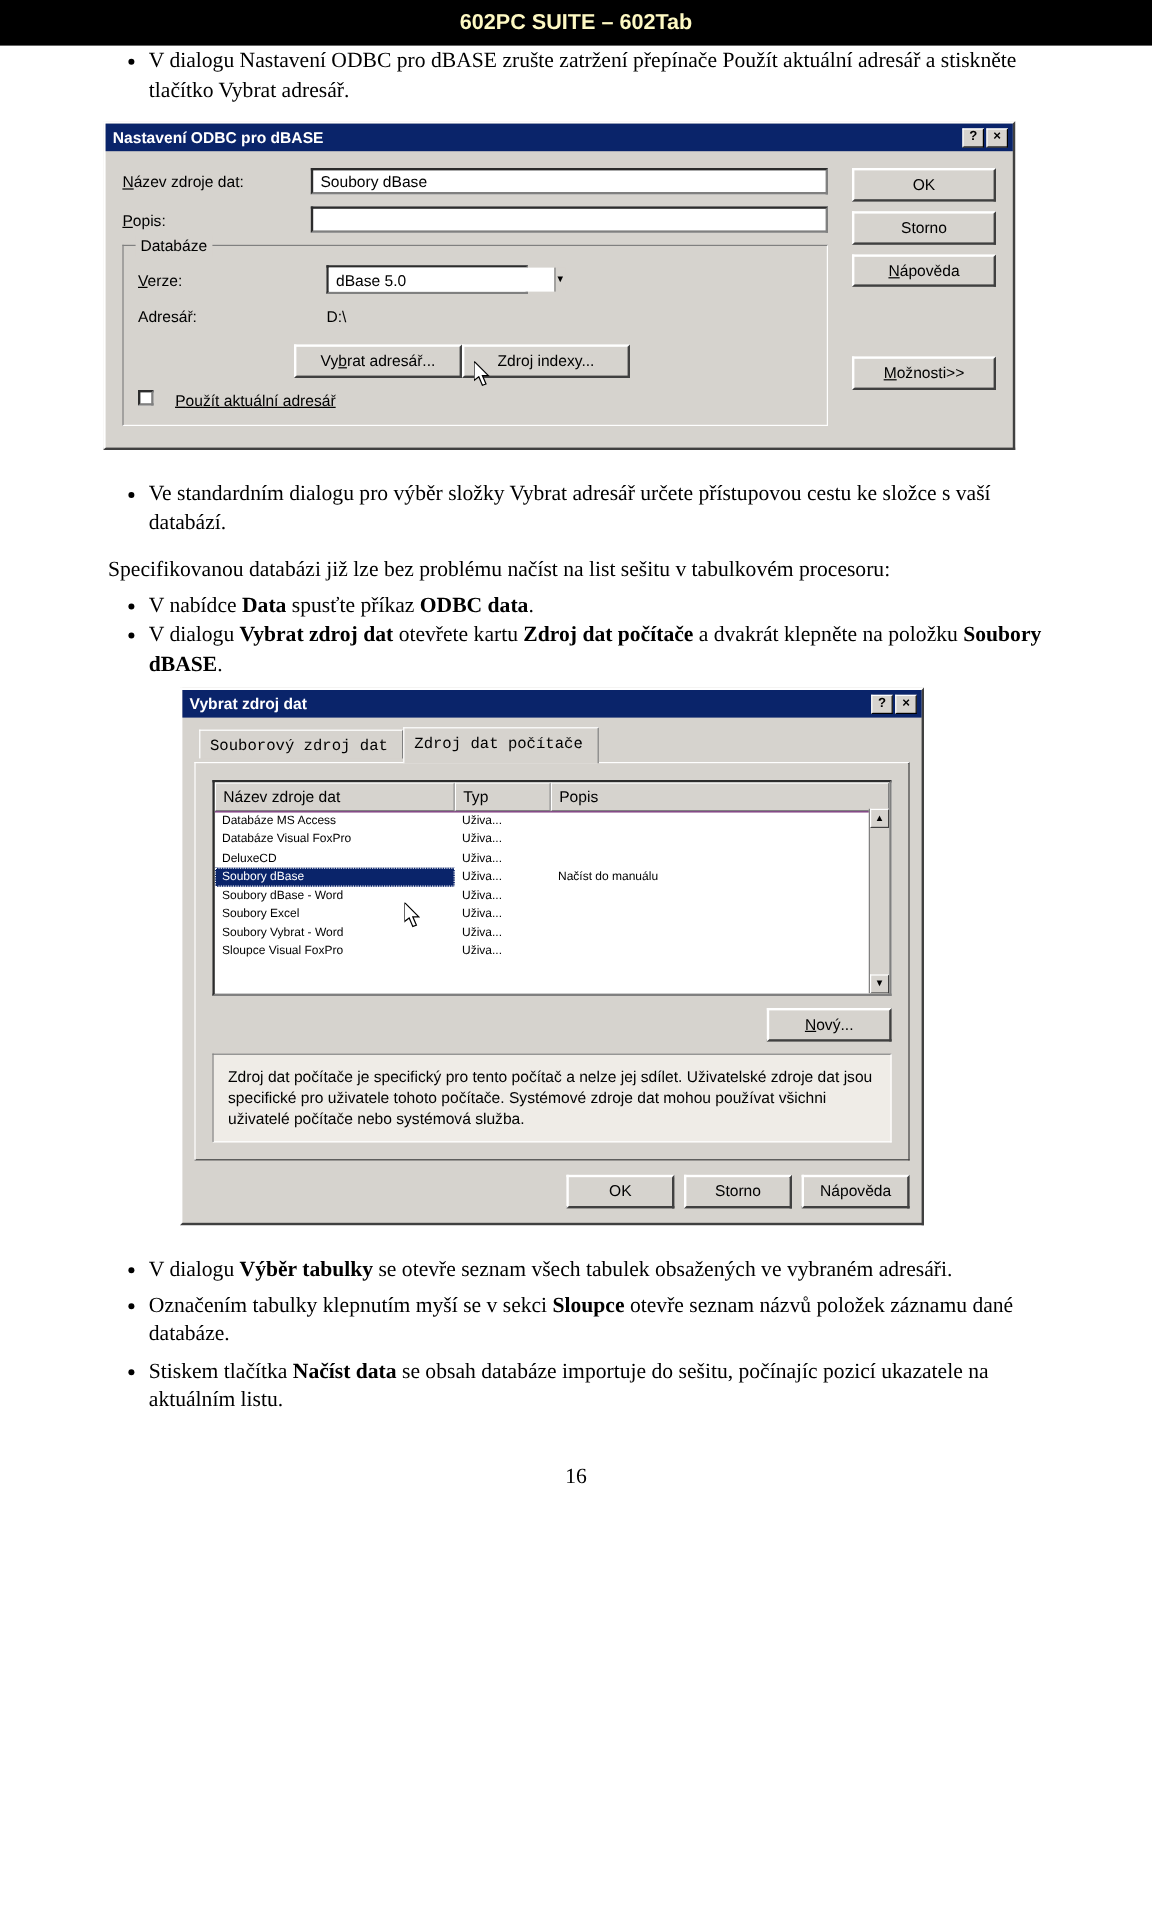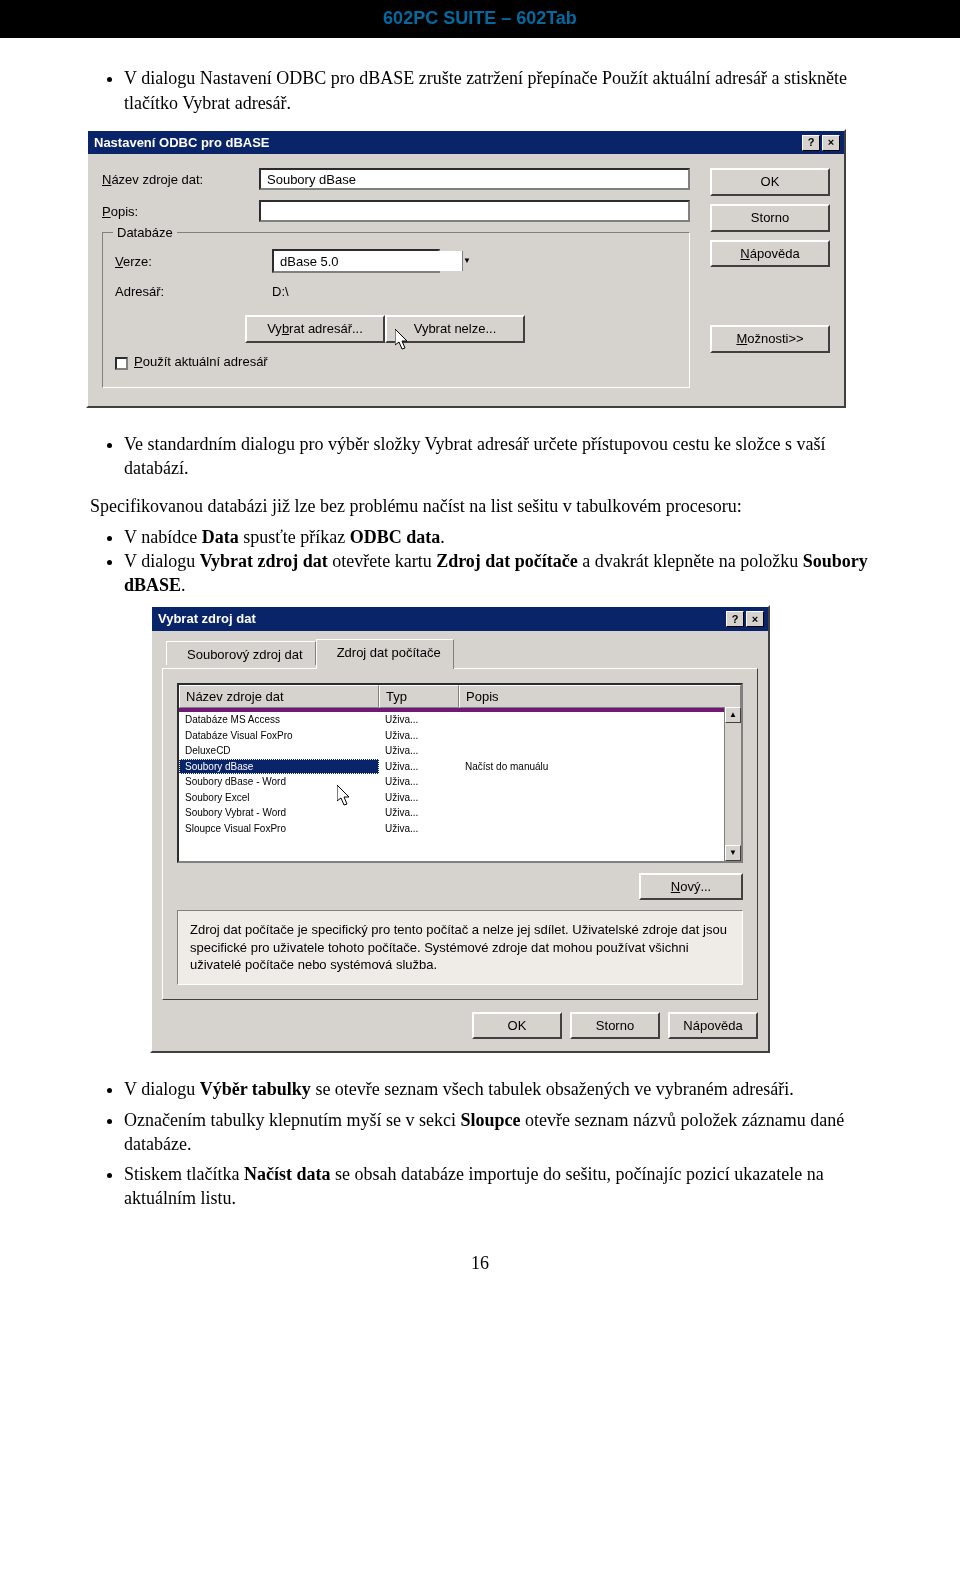--- a/index.html
+++ b/index.html
@@ -8,27 +8,26 @@
     background: #fff;
     width: 960px;
     margin: 0 auto;
     color: #000;
     font-size: 18px;
     line-height: 1.35;
   }
   .page { padding: 0 90px 30px 90px; }
   .header-bar {
     background: #000;
-    color: #0369a1;
+    color: #fef9c3;
     text-align: center;
     font-family: Arial, Helvetica, sans-serif;
     font-weight: bold;
     font-size: 18px;
     padding: 6px 0 8px 0;
-    margin-bottom: 28px;
   }
   ul.bullets { list-style: disc; padding-left: 34px; margin-bottom: 14px; }
   ul.bullets li { margin-bottom: 6px; }
   ul.inner { list-style: disc; padding-left: 34px; margin-bottom: 6px; }
   .para { margin-bottom: 6px; }
   .bold { font-weight: bold; }
   .page-num { text-align: center; font-family: "Times New Roman", serif; font-size: 18px; margin-top: 40px; }
 
   
   .win {
@@ -95,57 +94,58 @@
     background: #d6d3ce; padding: 0 4px;
   }
   .combo { display: inline-flex; border: 2px inset #808080; background: #fff; height: 24px; width: 168px; }
   .combo input { border: none; flex: 1; padding: 2px 6px; font-family: Liberation Sans, sans-serif; font-size: 13px; }
   .combo .drop {
     width: 18px; background: #d6d3ce;
     border-left: 1px solid #808080;
     display: flex; align-items: center; justify-content: center;
   }
   .combo .drop::after { content: "▼"; font-size: 8px; }
-  .chk { display: inline-flex; align-items: flex-end; gap: 6px; margin-top: 10px; }
+  .chk { display: inline-flex; align-items: flex-start; gap: 18px; margin-top: 10px; text-decoration: underline; }
   .chk .box { width: 13px; height: 13px; background: #fff; border: 2px inset #808080; }
   .inner-btns { display: flex; margin-top: 14px; margin-left: 130px; }
   .inner-btns .btn { min-width: 140px; }
   .cursor {
     position: absolute; width: 16px; height: 22px;
   }
   .cursor svg { display: block; }
 
   
   .win2 { width: 620px; margin-left: 60px; }
   .win2 .win-body { padding: 8px 10px 12px 10px; }
   .tabs { display: flex; margin-bottom: -1px; padding-left: 4px; }
   .tab {
     background: #d6d3ce;
     border: 1px solid #808080;
     border-bottom: none;
     border-top-color: #fff; border-left-color: #fff;
-    padding: 4px 12px 6px 20px;
+    padding: 4px 12px 6px 8px;
     font-size: 13px;
     position: relative;
+    font-family: Liberation Mono, monospace;
   }
   .tab.inactive { top: 2px; height: 24px; }
   .tab.active { z-index: 2; padding-bottom: 7px; }
   .tabpanel {
     border: 1px solid;
     border-top-color: #fff; border-left-color: #fff;
     border-right-color: #404040; border-bottom-color: #404040;
     background: #d6d3ce;
     padding: 14px 14px 14px 14px;
   }
   .listbox {
     background: #fff; border: 2px inset #808080;
     height: 180px; overflow: hidden; position: relative;
     margin-bottom: 10px;
   }
-  .list-head { display: flex; background: #d6d3ce; border-bottom: 4px solid #701a75; }
+  .list-head { display: flex; background: #d6d3ce; border-bottom: 1px solid #701a75; }
   .list-head .col {
     border: 1px solid;
     border-top-color: #fff; border-left-color: #fff;
     border-right-color: #808080; border-bottom-color: #808080;
     padding: 2px 6px; font-size: 13px;
   }
   .col-1 { width: 200px; }
   .col-2 { width: 80px; }
   .col-3 { flex: 1; }
   .list-rows .lrow { display: flex; font-size: 10px; justify-content: space-between; }
@@ -229,21 +229,21 @@
             <input value="dBase 5.0" style="">
             <span class="drop"></span>
           </span>
         </div>
         <div class="row">
           <span class="lbl">Adresář:</span>
           <span>D:\</span>
         </div>
         <div class="inner-btns" style="position:relative;">
           <span class="btn">Vy<span class="u-hot">b</span>rat adresář...</span>
-          <span class="btn">Vybrat nelze...</span>
+          <span class="btn">Zdroj indexy...</span>
           <span class="cursor" style="left:150px; top:14px;">
             <svg width="16" height="22" viewBox="0 0 16 22">
                 <path d="M0 0 L0 16 L4 13 L7 20 L10 19 L7 12 L12 12 Z" fill="#fff" stroke="#000" stroke-width="1"></path>
               </svg>
           </span>
         </div>
         <div class="chk">
           <span class="box"></span>
           <span><span class="u-hot">P</span>oužít aktuální adresář</span>
         </div>

